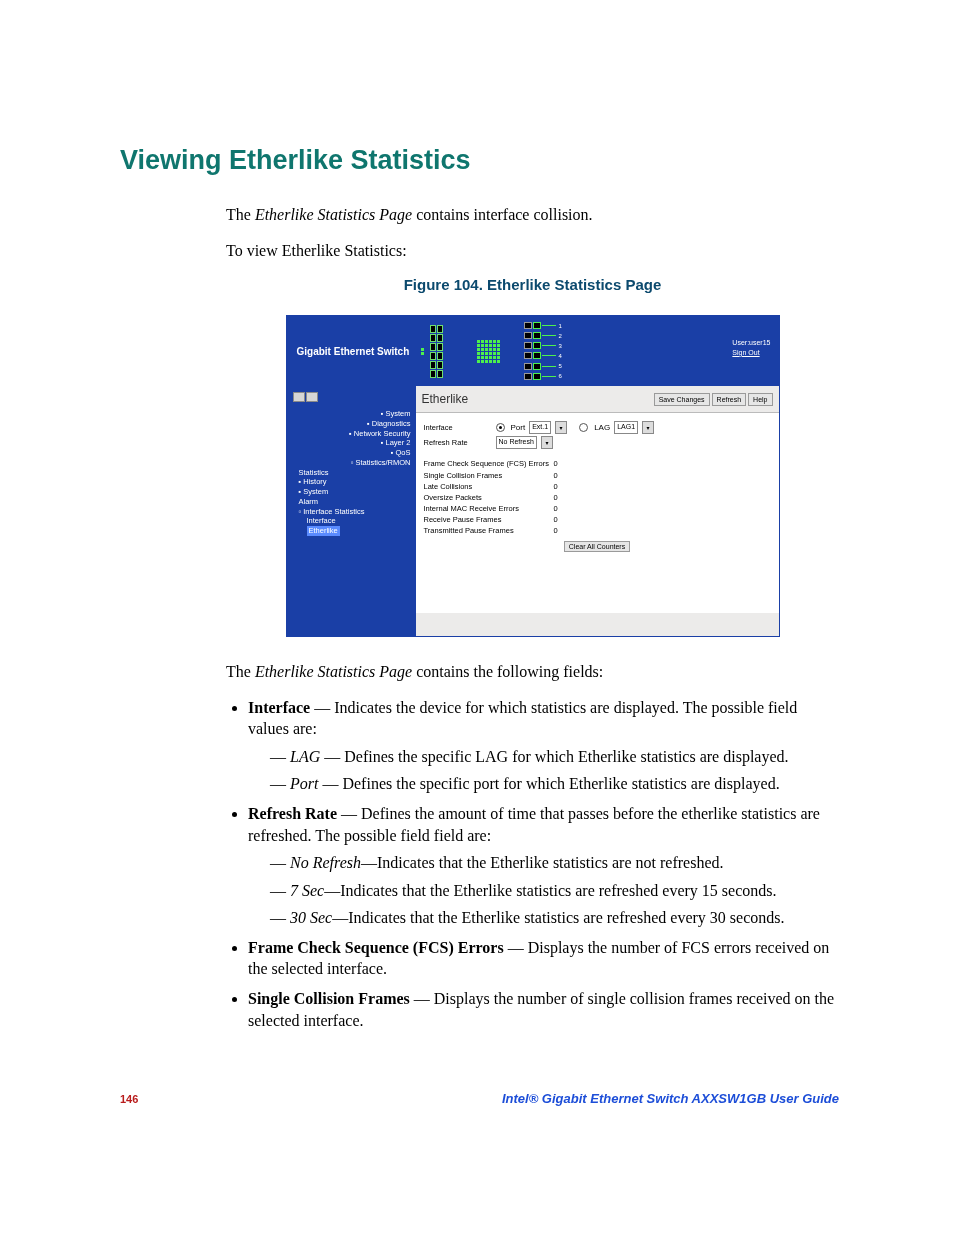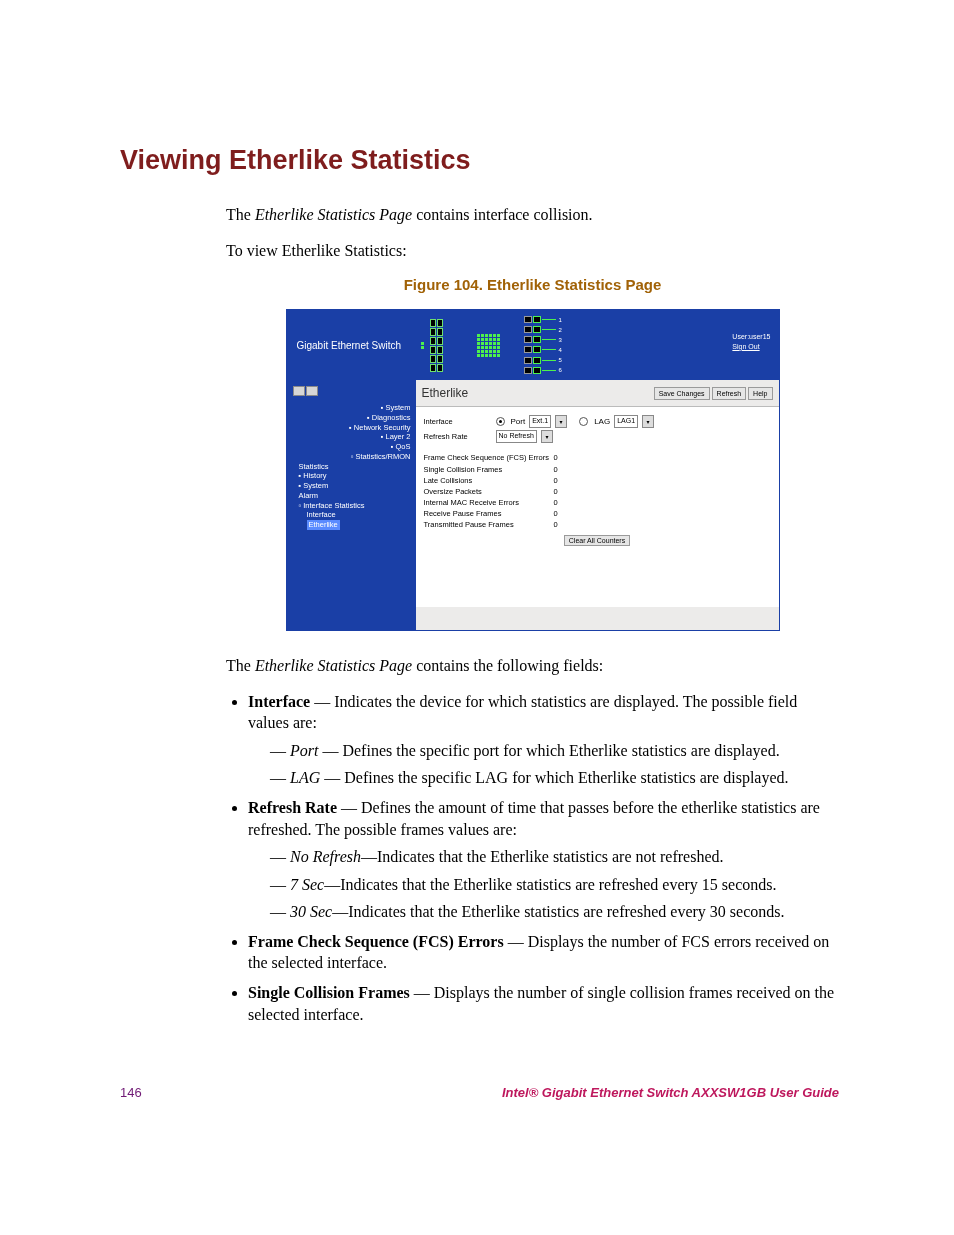--- a/index.html
+++ b/index.html
@@ -9,42 +9,42 @@
     background: #fff;
     color: #000;
     width: 954px;
   }
   .page {
     padding: 145px 115px 60px 120px;
   }
   h1 {
     font-family: Arial, Helvetica, sans-serif;
     font-weight: bold;
-    color: #7f1d1d;
+    color: #0f766e;
     font-size: 27px;
     margin: 0 0 28px 0;
   }
   .bodyblock {
     margin-left: 106px;
     font-size: 16px;
     line-height: 1.35;
   }
   .bodyblock p { margin: 0 0 14px 0; }
   ol.steps {
     margin: 0 0 10px 0;
     padding-left: 40px;
   }
   ol.steps li { padding-left: 6px; margin-bottom: 10px; }
   .fig-caption {
     font-family: Arial, Helvetica, sans-serif;
     font-weight: bold;
-    color: #a16207;
+    color: #0c4a6e;
     text-align: center;
     font-size: 15px;
-    margin: 10px 0 14px 0;
+    margin: 10px 0 20px 0;
   }
   .italic { font-style: italic; }
   .bold { font-weight: bold; }
 
   
   .figure {
     margin: 0 auto 24px auto;
     width: 492px;
     border: 1px solid #1a3fa6;
     font-family: Arial, Helvetica, sans-serif;
@@ -54,21 +54,21 @@
   .fig-banner {
     background: #1a3fa6;
     height: 70px;
     display: flex;
     align-items: center;
     position: relative;
     color: #fff;
   }
   .fig-banner .title {
     font-size: 10px;
-    font-weight: normal;
+    font-weight: bold;
     padding-left: 10px;
     width: 120px;
   }
   .port-grid {
     display: flex;
     flex-direction: column;
     gap: 1px;
     margin-left: 6px;
     margin-right: 6px;
   }
@@ -156,23 +156,23 @@
   ul.sub > li::before {
     content: "—   ";
     letter-spacing: 0;
   }
 
   .footer {
     display:flex; justify-content:space-between; align-items:baseline;
     margin-top: 60px;
     font-family: Arial, Helvetica, sans-serif;
   }
-  .footer .pg { font-size: 13px; color:#701a75; }
+  .footer .pg { font-size: 11px; color:#b91c1c;font-weight:bold; }
   .footer .guide {
-    font-size: 13px; font-style: italic; font-weight: bold; color: #be185d;
+    font-size: 13px; font-style: italic; font-weight: bold; color: #1d4ed8;
   }
 </style>
 </head>
 <body>
 
 <div class="page">
 
   <h1>Viewing Etherlike Statistics</h1>
 
   <div class="bodyblock">
@@ -411,26 +411,26 @@
     </div>
 
     <p>
       <span>The </span><span class="italic">Etherlike Statistics Page</span><span> contains the following fields:</span>
     </p>
 
     <ul class="fields">
       <li>
         <span class="bold">Interface</span><span> — Indicates the device for which statistics are displayed. The possible field values are:</span>
         <ul class="sub">
+          <li><span class="italic">LAG</span><span> — Defines the specific LAG for which Etherlike statistics are displayed.</span></li>
           <li><span class="italic">Port</span><span> — Defines the specific port for which Etherlike statistics are displayed.</span></li>
-          <li><span class="italic">LAG</span><span> — Defines the specific LAG for which Etherlike statistics are displayed.</span></li>
         </ul>
       </li>
       <li>
-        <span class="bold">Refresh Rate</span><span> — Defines the amount of time that passes before the etherlike statistics are refreshed. The possible frames values are:</span>
+        <span class="bold">Refresh Rate</span><span> — Defines the amount of time that passes before the etherlike statistics are refreshed. The possible field field are:</span>
         <ul class="sub">
           <li><span class="italic">No Refresh</span><span>—Indicates that the Etherlike statistics are not refreshed.</span></li>
           <li><span class="italic">7 Sec</span><span>—Indicates that the Etherlike statistics are refreshed every 15 seconds.</span></li>
           <li><span class="italic">30 Sec</span><span>—Indicates that the Etherlike statistics are refreshed every 30 seconds.</span></li>
         </ul>
       </li>
       <li>
         <span class="bold">Frame Check Sequence (FCS) Errors</span><span> — Displays the number of FCS errors received on the selected interface.</span>
       </li>
       <li>

